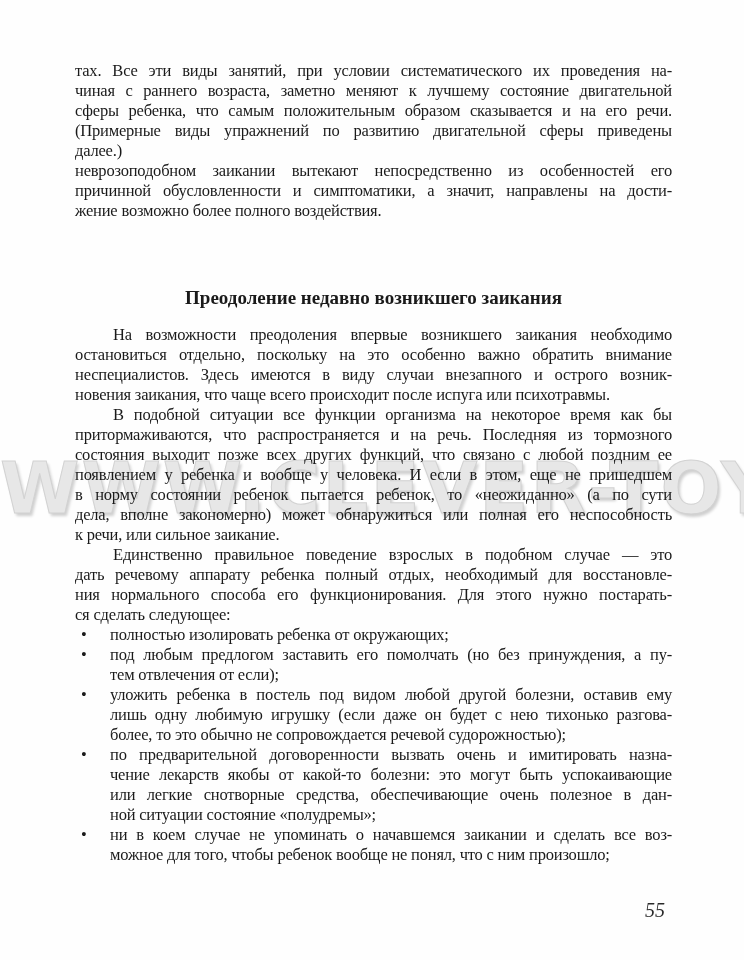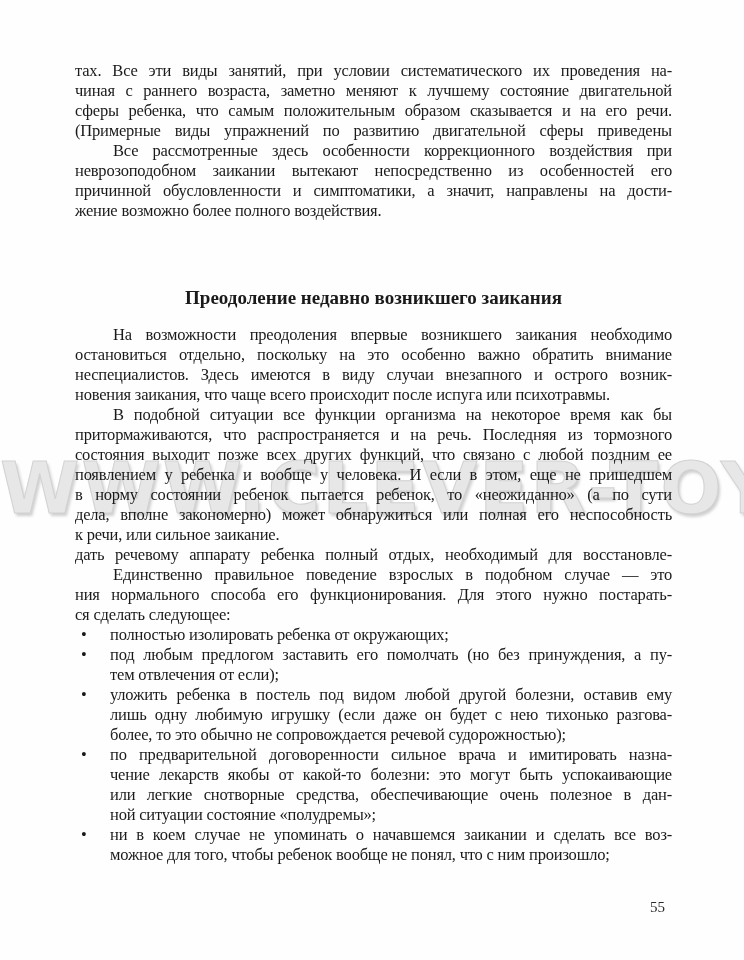--- a/index.html
+++ b/index.html
@@ -73,39 +73,40 @@
   }
   .bullet-body {
     flex: 1;
     min-width: 0;
   }
   .page-number {
     position: absolute;
     top: 899px;
     right: 79px;
     z-index: 1;
-    font-size: 15px;
+    font-size: 20px;
     color: #2a2a2a;
+    font-style: italic;
   }
 </style>
 </head>
 <body>
 
 <div class="page">
   <div class="watermark">WWW.CLEVER-TOY.RU</div>
 
   <div class="content">
       <div class="paragraph">
         <div class="line">тах. Все эти виды занятий, при условии систематического их проведения на-</div>
         <div class="line">чиная с раннего возраста, заметно меняют к лучшему состояние двигательной</div>
         <div class="line">сферы ребенка, что самым положительным образом сказывается и на его речи.</div>
         <div class="line">(Примерные виды упражнений по развитию двигательной сферы приведены</div>
+        <div class="line line-last">далее.)</div>
       </div>
       <div class="paragraph">
-        <div class="line line-indent">Все рассмотренные здесь особенности коррекционного воздействия при</div>
         <div class="line">неврозоподобном заикании вытекают непосредственно из особенностей его</div>
         <div class="line">причинной обусловленности и симптоматики, а значит, направлены на дости-</div>
         <div class="line line-last">жение возможно более полного воздействия.</div>
       </div>
       <div class="heading">Преодоление недавно возникшего заикания</div>
       <div class="paragraph">
         <div class="line line-indent">На возможности преодоления впервые возникшего заикания необходимо</div>
         <div class="line">остановиться отдельно, поскольку на это особенно важно обратить внимание</div>
         <div class="line">неспециалистов. Здесь имеются в виду случаи внезапного и острого возник-</div>
         <div class="line line-last">новения заикания, что чаще всего происходит после испуга или психотравмы.</div>
@@ -113,22 +114,22 @@
       <div class="paragraph">
         <div class="line line-indent">В подобной ситуации все функции организма на некоторое время как бы</div>
         <div class="line">притормаживаются, что распространяется и на речь. Последняя из тормозного</div>
         <div class="line">состояния выходит позже всех других функций, что связано с любой поздним ее</div>
         <div class="line">появлением у ребенка и вообще у человека. И если в этом, еще не пришедшем</div>
         <div class="line">в норму состоянии ребенок пытается ребенок, то «неожиданно» (а по сути</div>
         <div class="line">дела, вполне закономерно) может обнаружиться или полная его неспособность</div>
         <div class="line line-last">к речи, или сильное заикание.</div>
       </div>
       <div class="paragraph">
+        <div class="line line-indent">Единственно правильное поведение взрослых в подобном случае — это</div>
         <div class="line">дать речевому аппарату ребенка полный отдых, необходимый для восстановле-</div>
-        <div class="line line-indent">Единственно правильное поведение взрослых в подобном случае — это</div>
         <div class="line">ния нормального способа его функционирования. Для этого нужно постарать-</div>
         <div class="line line-last">ся сделать следующее:</div>
       </div>
       <div class="bullet-item">
         <span class="bullet-marker">•</span>
         <div class="bullet-body">
           <div class="line line-last">полностью изолировать ребенка от окружающих;</div>
         </div>
       </div>
       <div class="bullet-item">
@@ -142,21 +143,21 @@
         <span class="bullet-marker">•</span>
         <div class="bullet-body">
           <div class="line">уложить ребенка в постель под видом любой другой болезни, оставив ему</div>
           <div class="line">лишь одну любимую игрушку (если даже он будет с нею тихонько разгова-</div>
           <div class="line line-last">более, то это обычно не сопровождается речевой судорожностью);</div>
         </div>
       </div>
       <div class="bullet-item">
         <span class="bullet-marker">•</span>
         <div class="bullet-body">
-          <div class="line">по предварительной договоренности сильное врача и имитировать назна-</div>
+          <div class="line">по предварительной договоренности вызвать очень и имитировать назна-</div>
           <div class="line">чение лекарств якобы от какой-то болезни: это могут быть успокаивающие</div>
           <div class="line">или легкие снотворные средства, обеспечивающие очень полезное в дан-</div>
           <div class="line line-last">ной ситуации состояние «полудремы»;</div>
         </div>
       </div>
       <div class="bullet-item">
         <span class="bullet-marker">•</span>
         <div class="bullet-body">
           <div class="line">ни в коем случае не упоминать о начавшемся заикании и сделать все воз-</div>
           <div class="line line-last">можное для того, чтобы ребенок вообще не понял, что с ним произошло;</div>

